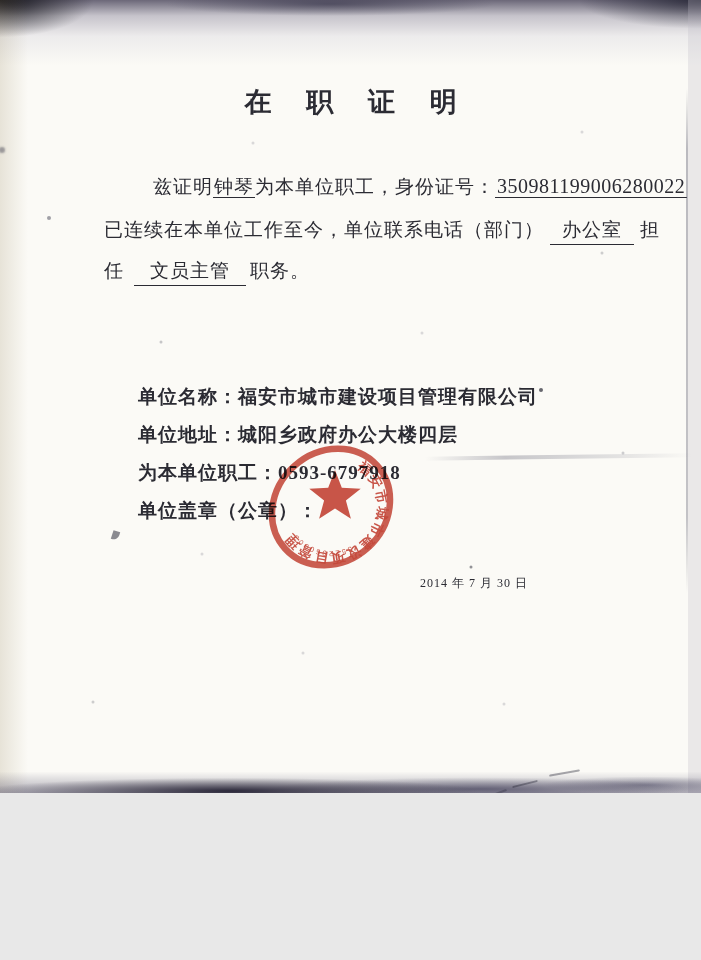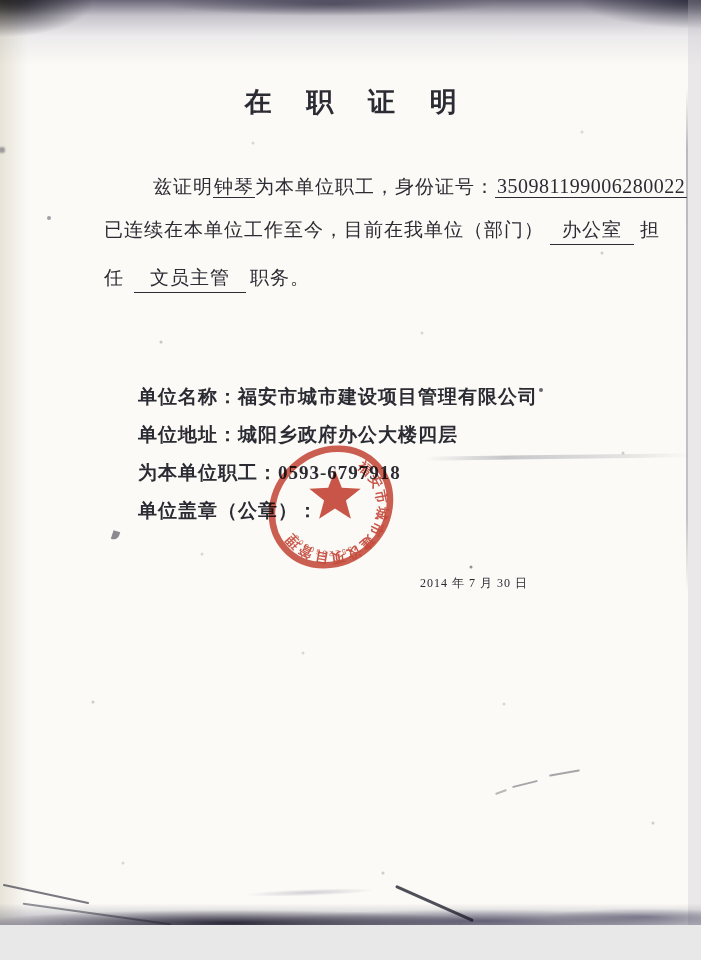--- a/index.html
+++ b/index.html
@@ -1,31 +1,31 @@
 <!DOCTYPE html>
 <html><head>
 <meta charset="utf-8">
 <style>
   html,body{margin:0;padding:0;background:#e8e8e8;}
   .page{
-    position:relative;width:701px;height:925px;overflow:hidden;
+    position:relative;width:701px;height:793px;overflow:hidden;
     background:#fbfaf6;
     font-family:"Liberation Serif","DejaVu Serif",serif;
     color:#2b2b33;
   }
   
   .abs{position:absolute;white-space:nowrap;}
   .title{
     top:84px;left:0;width:701px;text-align:center;
     font-size:27px;font-weight:600;letter-spacing:14px;text-indent:14px;
   }
   .bodyline{font-size:19px;letter-spacing:1px;line-height:28px;}
   .l1{top:172px;left:153px;}
   .l2{top:216px;left:104px;}
-  .l3{top:264px;left:104px;}
+  .l3{top:257px;left:104px;}
   .l4{top:293px;left:153px;}
   .u-name{border-bottom:1.5px solid #2b2b33;padding:0 1px;}
   .id-num{
     font-family:"Liberation Serif","DejaVu Serif",serif;
     font-size:20px;letter-spacing:0.5px;
     border-bottom:1.5px solid #2b2b33;padding:0 2px;
   }
   .blank{
     display:inline-block;border-bottom:1.5px solid #2b2b33;
     padding:0 12px;margin:0 6px;
@@ -118,21 +118,21 @@
 
 <div class="page">
 
   <div class="abs title">在 职 证 明</div>
 
   <div class="abs bodyline l1">
     <span>兹证明</span><span class="u-name">钟琴</span><span>为本单位职工，身份证号：</span><span class="id-num">350981199006280022</span>
   </div>
 
   <div class="abs bodyline l2">
-    <span>已连续在本单位工作至今，目前在我单位（部门）</span><span class="blank">办公室</span><span>担</span>
+    <span>已连续在本单位工作至今，单位联系电话（部门）</span><span class="blank">办公室</span><span>担</span>
   </div>
 
   <div class="abs bodyline l3">
     <span>任</span><span class="blank wide">文员主管</span><span>职务。</span>
   </div>
 
 
   <div class="abs infoline i2">
     <span>单位地址：</span><span>城阳乡政府办公大楼四层</span>
   </div>

